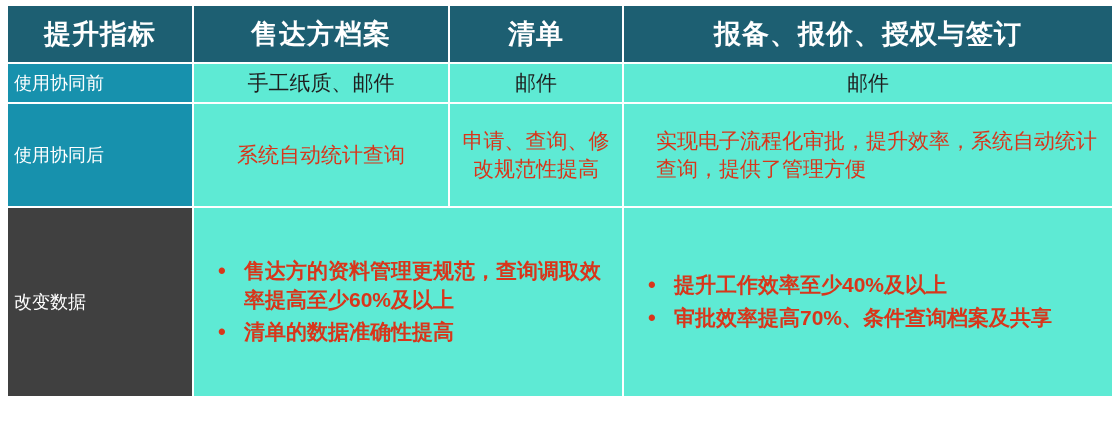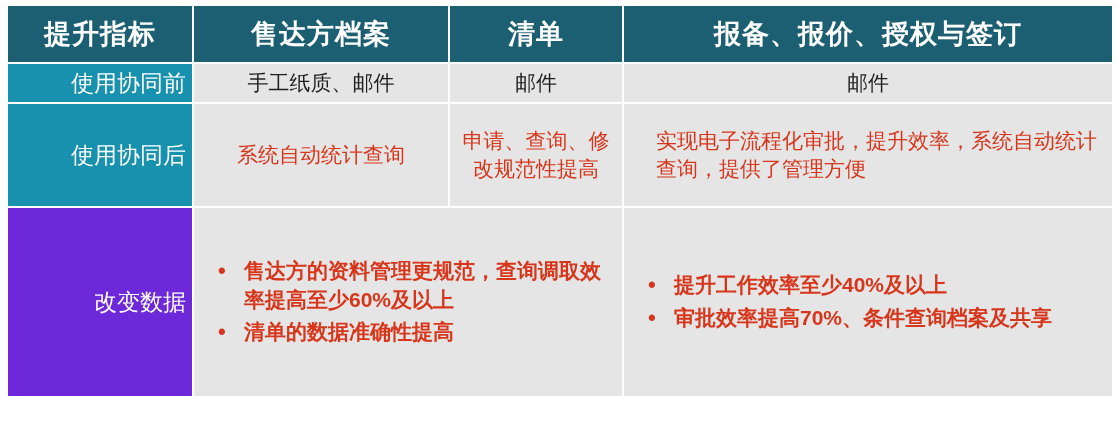--- a/index.html
+++ b/index.html
@@ -37,30 +37,30 @@
     font-size: 27px;
     font-weight: bold;
     text-align: center;
     height: 58px;
     letter-spacing: 1px;
   }
   
   .rowlabel {
     background: #1791ad;
     color: #ffffff;
-    font-size: 23px;
-    text-align: right;
+    font-size: 18px;
+    text-align: left;
     font-weight: normal;
   }
   .rowlabel.dark {
-    background: #6d28d9;
+    background: #404040;
   }
   
   .cell {
-    background: #e5e5e5;
+    background: #5eead4;
     color: #1f1f1f;
     font-size: 21px;
     text-align: center;
     line-height: 1.35;
     margin-left: 8px;
   }
   .cell.red {
     color: #d8361b;
   }
   .cell.left {

